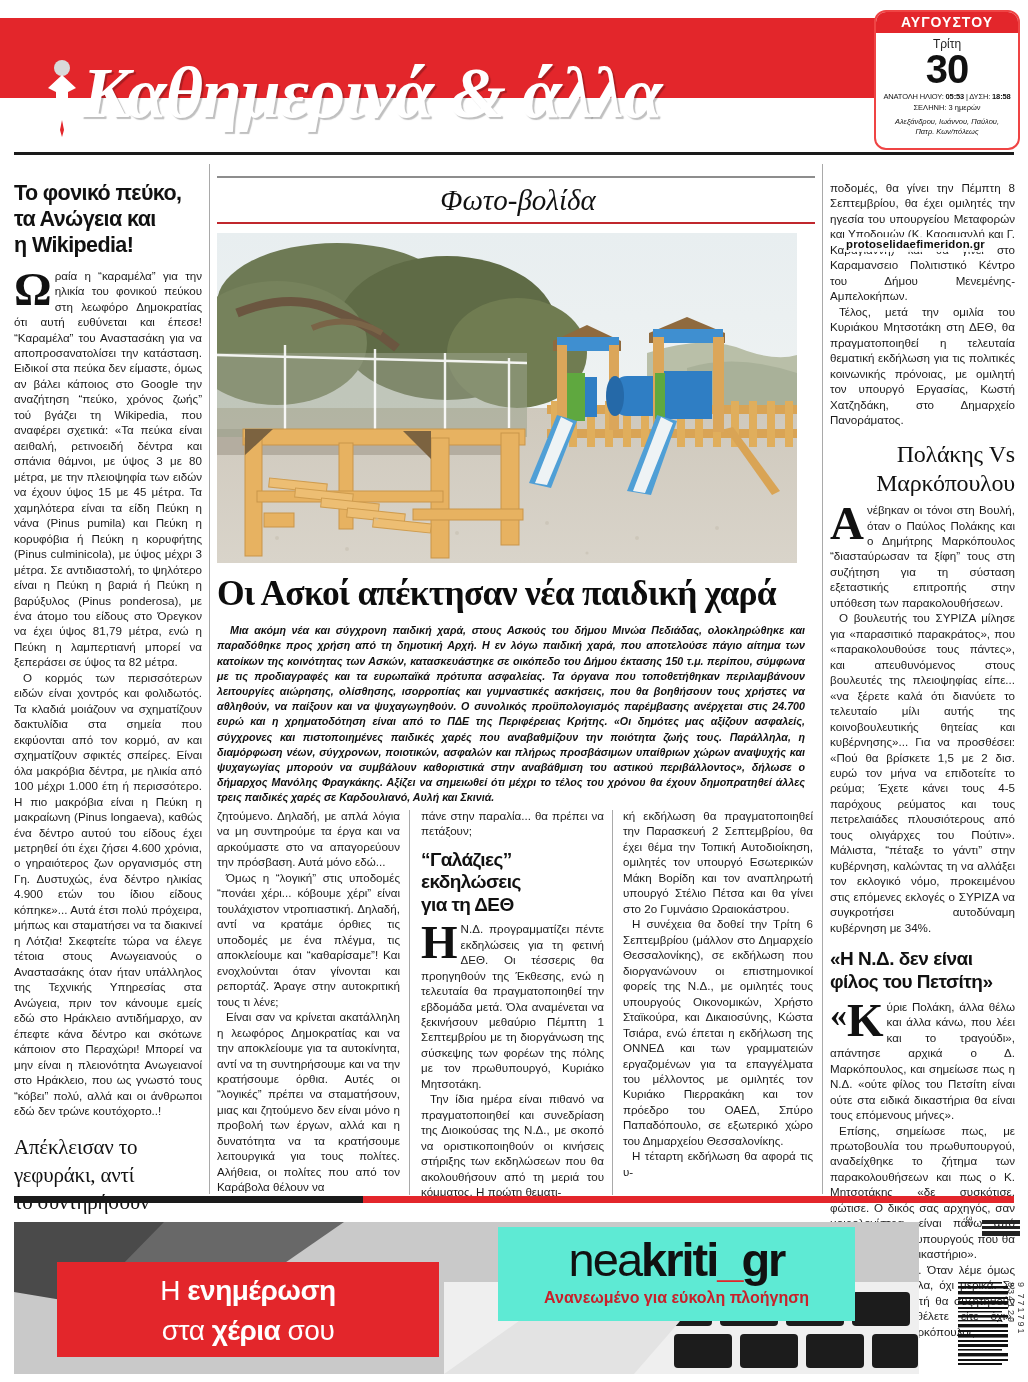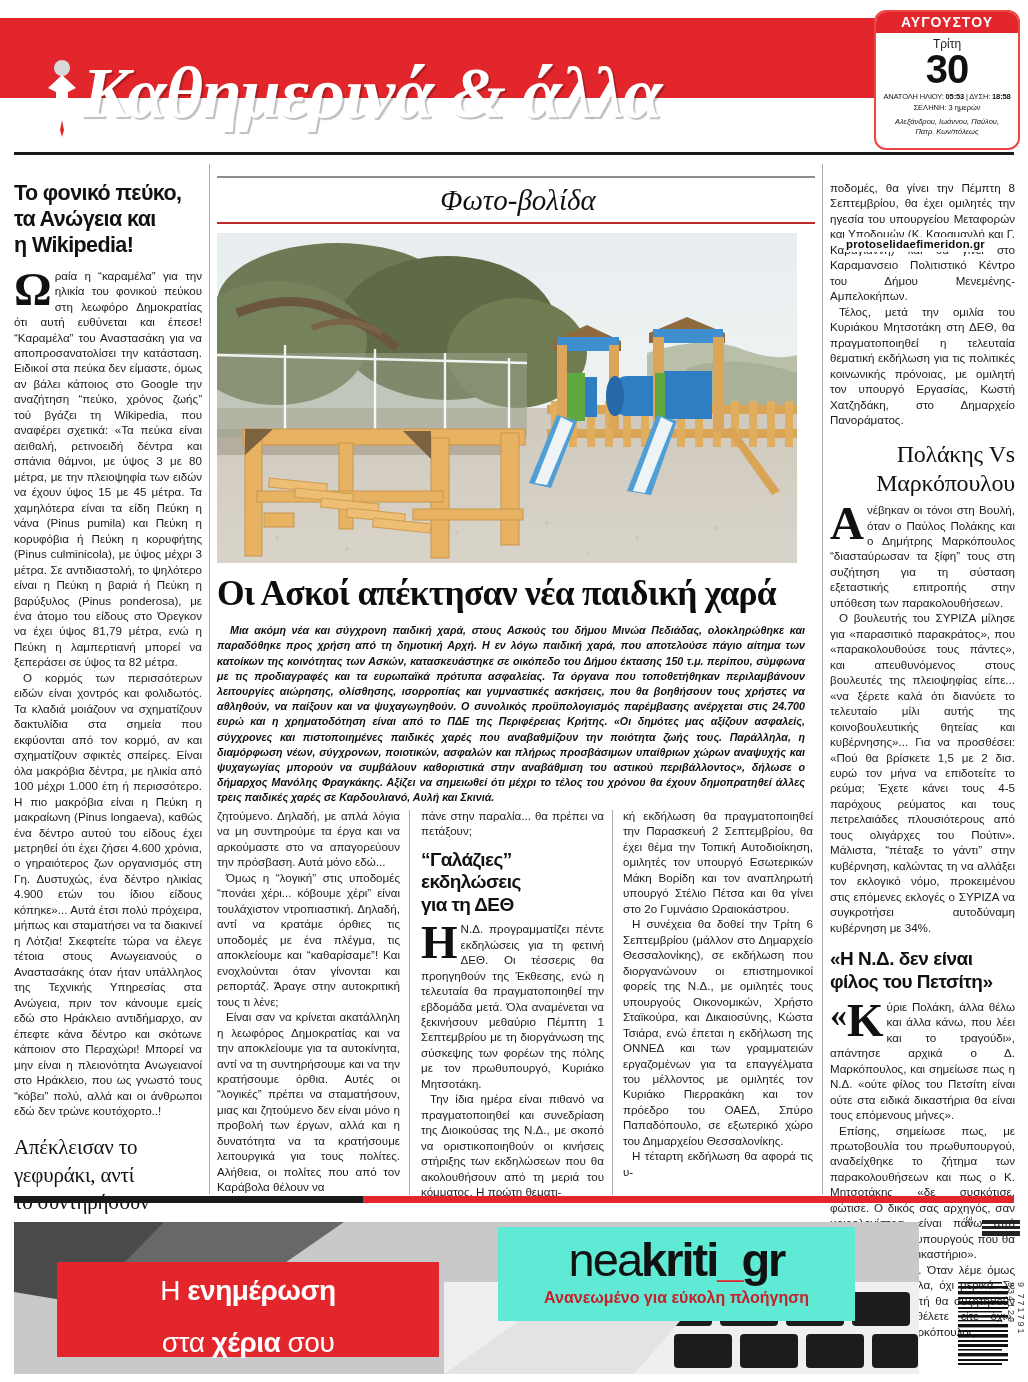--- a/index.html
+++ b/index.html
@@ -179,21 +179,21 @@
     width: 905px; height: 152px; overflow: hidden;
     background: #d8d8d8;
   }
   .ad-redbox {
     position: absolute; left: 43px; top: 40px;
     width: 382px; height: 95px; background: #e3262b;
     color: #fff; text-align: center;
   }
   .ad-l1 { font-size: 28px; margin-top: 13px; letter-spacing: -0.5px; }
   .ad-l1 b { font-weight: 700; }
-  .ad-l2 { font-size: 28px; margin-top: 20px; letter-spacing: -0.5px; }
+  .ad-l2 { font-size: 28px; margin-top: 8px; letter-spacing: -0.5px; }
   .ad-l2 b { font-weight: 700; }
   .ad-logobox {
     position: absolute; left: 484px; top: 5px;
     width: 357px; height: 94px; background: #5eead4;
     text-align: center;
   }
   .ad-logo {
     font-size: 47px; color: #111; margin-top: 9px;
     letter-spacing: -2px; line-height: 1;
   }

